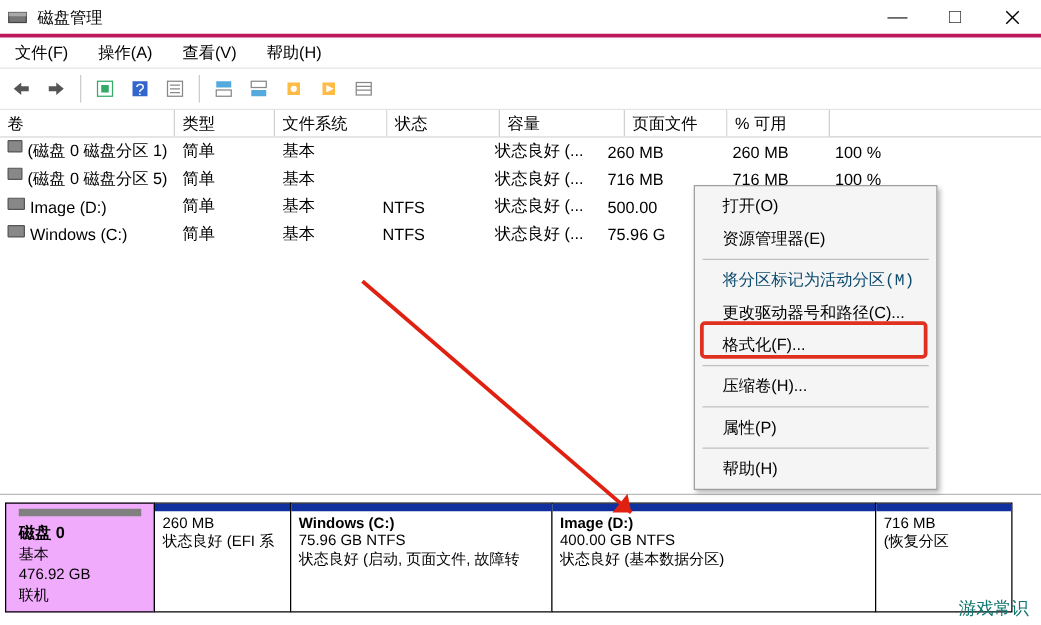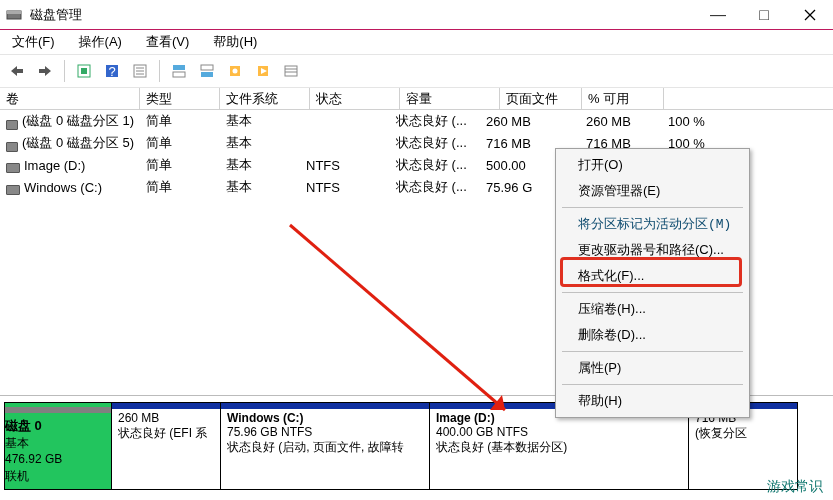--- a/index.html
+++ b/index.html
@@ -1,56 +1,56 @@
 <!DOCTYPE html>
 <html><head>
 <meta charset="utf-8">
 <style>
 * { margin:0; padding:0; box-sizing:border-box; font-family:"Microsoft YaHei","Segoe UI",Tahoma,sans-serif; font-size:13px; color:#000; }
 body { background:#fff; width:833px; height:500px; overflow:hidden; position:relative; }
 
 
-.titlebar { height:30px; display:flex; align-items:center; border-bottom:1px solid #be185d; }
+.titlebar { height:30px; display:flex; align-items:center; border-bottom:3px solid #be185d; }
 .titlebar .icon { width:18px; height:18px; margin:0 6px; display:flex; align-items:center; }
 .titlebar .title { flex:1; }
 .titlebar .winbtns { display:flex; }
 .titlebar .winbtn { width:46px; height:30px; display:flex; align-items:center; justify-content:center; font-size:16px; color:#333; }
 
 
 .menubar { height:24px; display:flex; align-items:center; padding:0 4px; }
 .menubar .mi { padding:2px 8px; margin-right:8px; }
 
 
 .toolbar { height:34px; border-top:1px solid #e5e5e5; border-bottom:1px solid #e5e5e5; display:flex; align-items:center; padding:0 6px; gap:6px; }
 .toolbar .sep { width:1px; height:22px; background:#ccc; margin:0 2px; }
 .toolbar .tb { width:22px; height:22px; display:flex; align-items:center; justify-content:center; }
 
 
 .thead { height:22px; display:flex; border-bottom:1px solid #d0d0d0; }
 .thead .th { border-right:1px solid #d0d0d0; padding:2px 6px; background:#fff; display:flex; align-items:center; font-size:13px; }
 .tbody { }
 .tbody .tr { height:22px; display:flex; align-items:center; }
 .tbody .tr .td { padding:0 6px; font-size:13px; overflow:hidden; white-space:nowrap; }
-.tbody .tr .td.first { display:flex; align-items:flex-end; gap:4px; }
+.tbody .tr .td.first { display:flex; align-items:flex-start; gap:4px; }
 .diskico { width:14px; height:10px; background:#888; border-radius:1px; border:1px solid #555; display:inline-block; }
 
 
 .c0 { width:140px; }
 .c1 { width:80px; }
 .c2 { width:80px; }
 .c3 { width:90px; }
 .c4 { width:90px; }
 .c5 { width:100px; }
 .c6 { width:82px; }
 .c7 { width:82px; }
 
 
 .gpane { border-top:1px solid #bbb; position:absolute; left:0; right:0; bottom:0; padding:6px 4px 10px 4px; }
 .diskrow { display:flex; gap:0; }
-.diskinfo { width:108px; padding:4px 0; border:1px solid #000; background:#22c55e; }
+.diskinfo { width:120px; padding:4px 10px; border:1px solid #000; background:#f0abfc; }
 .diskinfo .bar { height:6px; background:#808080; margin-bottom:4px; }
 .diskinfo .nm { font-weight:bold; }
 .diskinfo .ln { font-size:12px; line-height:1.4; }
 .vols { flex:1; display:flex; }
 .vol { border:1px solid #000; margin-left:-1px; background:#fff; display:flex; flex-direction:column; }
 .vol .vbar { height:6px; background:#1030a0; }
 .vol .vbody { padding:2px 6px; flex:1; }
 .vol .vname { font-weight:bold; font-size:12px;}
 .vol .vsize { font-size:12px; }
 .vol .vstat { font-size:12px; white-space:nowrap; overflow:hidden; }
@@ -277,21 +277,20 @@
 
 <div class="ctx" style="left:555px; top:148px; width:195px;">
   <div class="ci">打开(O)</div>
   <div class="ci">资源管理器(E)</div>
   <div class="csep"></div>
   <div class="ci dis">将分区标记为活动分区(M)</div>
   <div class="ci">更改驱动器号和路径(C)...</div>
   <div class="ci">格式化(F)...</div>
   <div class="csep"></div>
   <div class="ci">压缩卷(H)...</div>
-  <div class="ci">删除卷(D)...</div>
   <div class="csep"></div>
   <div class="ci">属性(P)</div>
   <div class="csep"></div>
   <div class="ci">帮助(H)</div>
   <div class="highlight" style="left:4px; top:108px; width:182px; height:30px;"></div>
 </div>
 
 <svg class="arrow" style="left:280px; top:215px;" width="260" height="220">
   <line x1="10" y1="10" x2="225" y2="195" stroke="#e02010" stroke-width="3"></line>
   <polygon points="225,195 210,195 222,180" fill="#e02010"></polygon>

